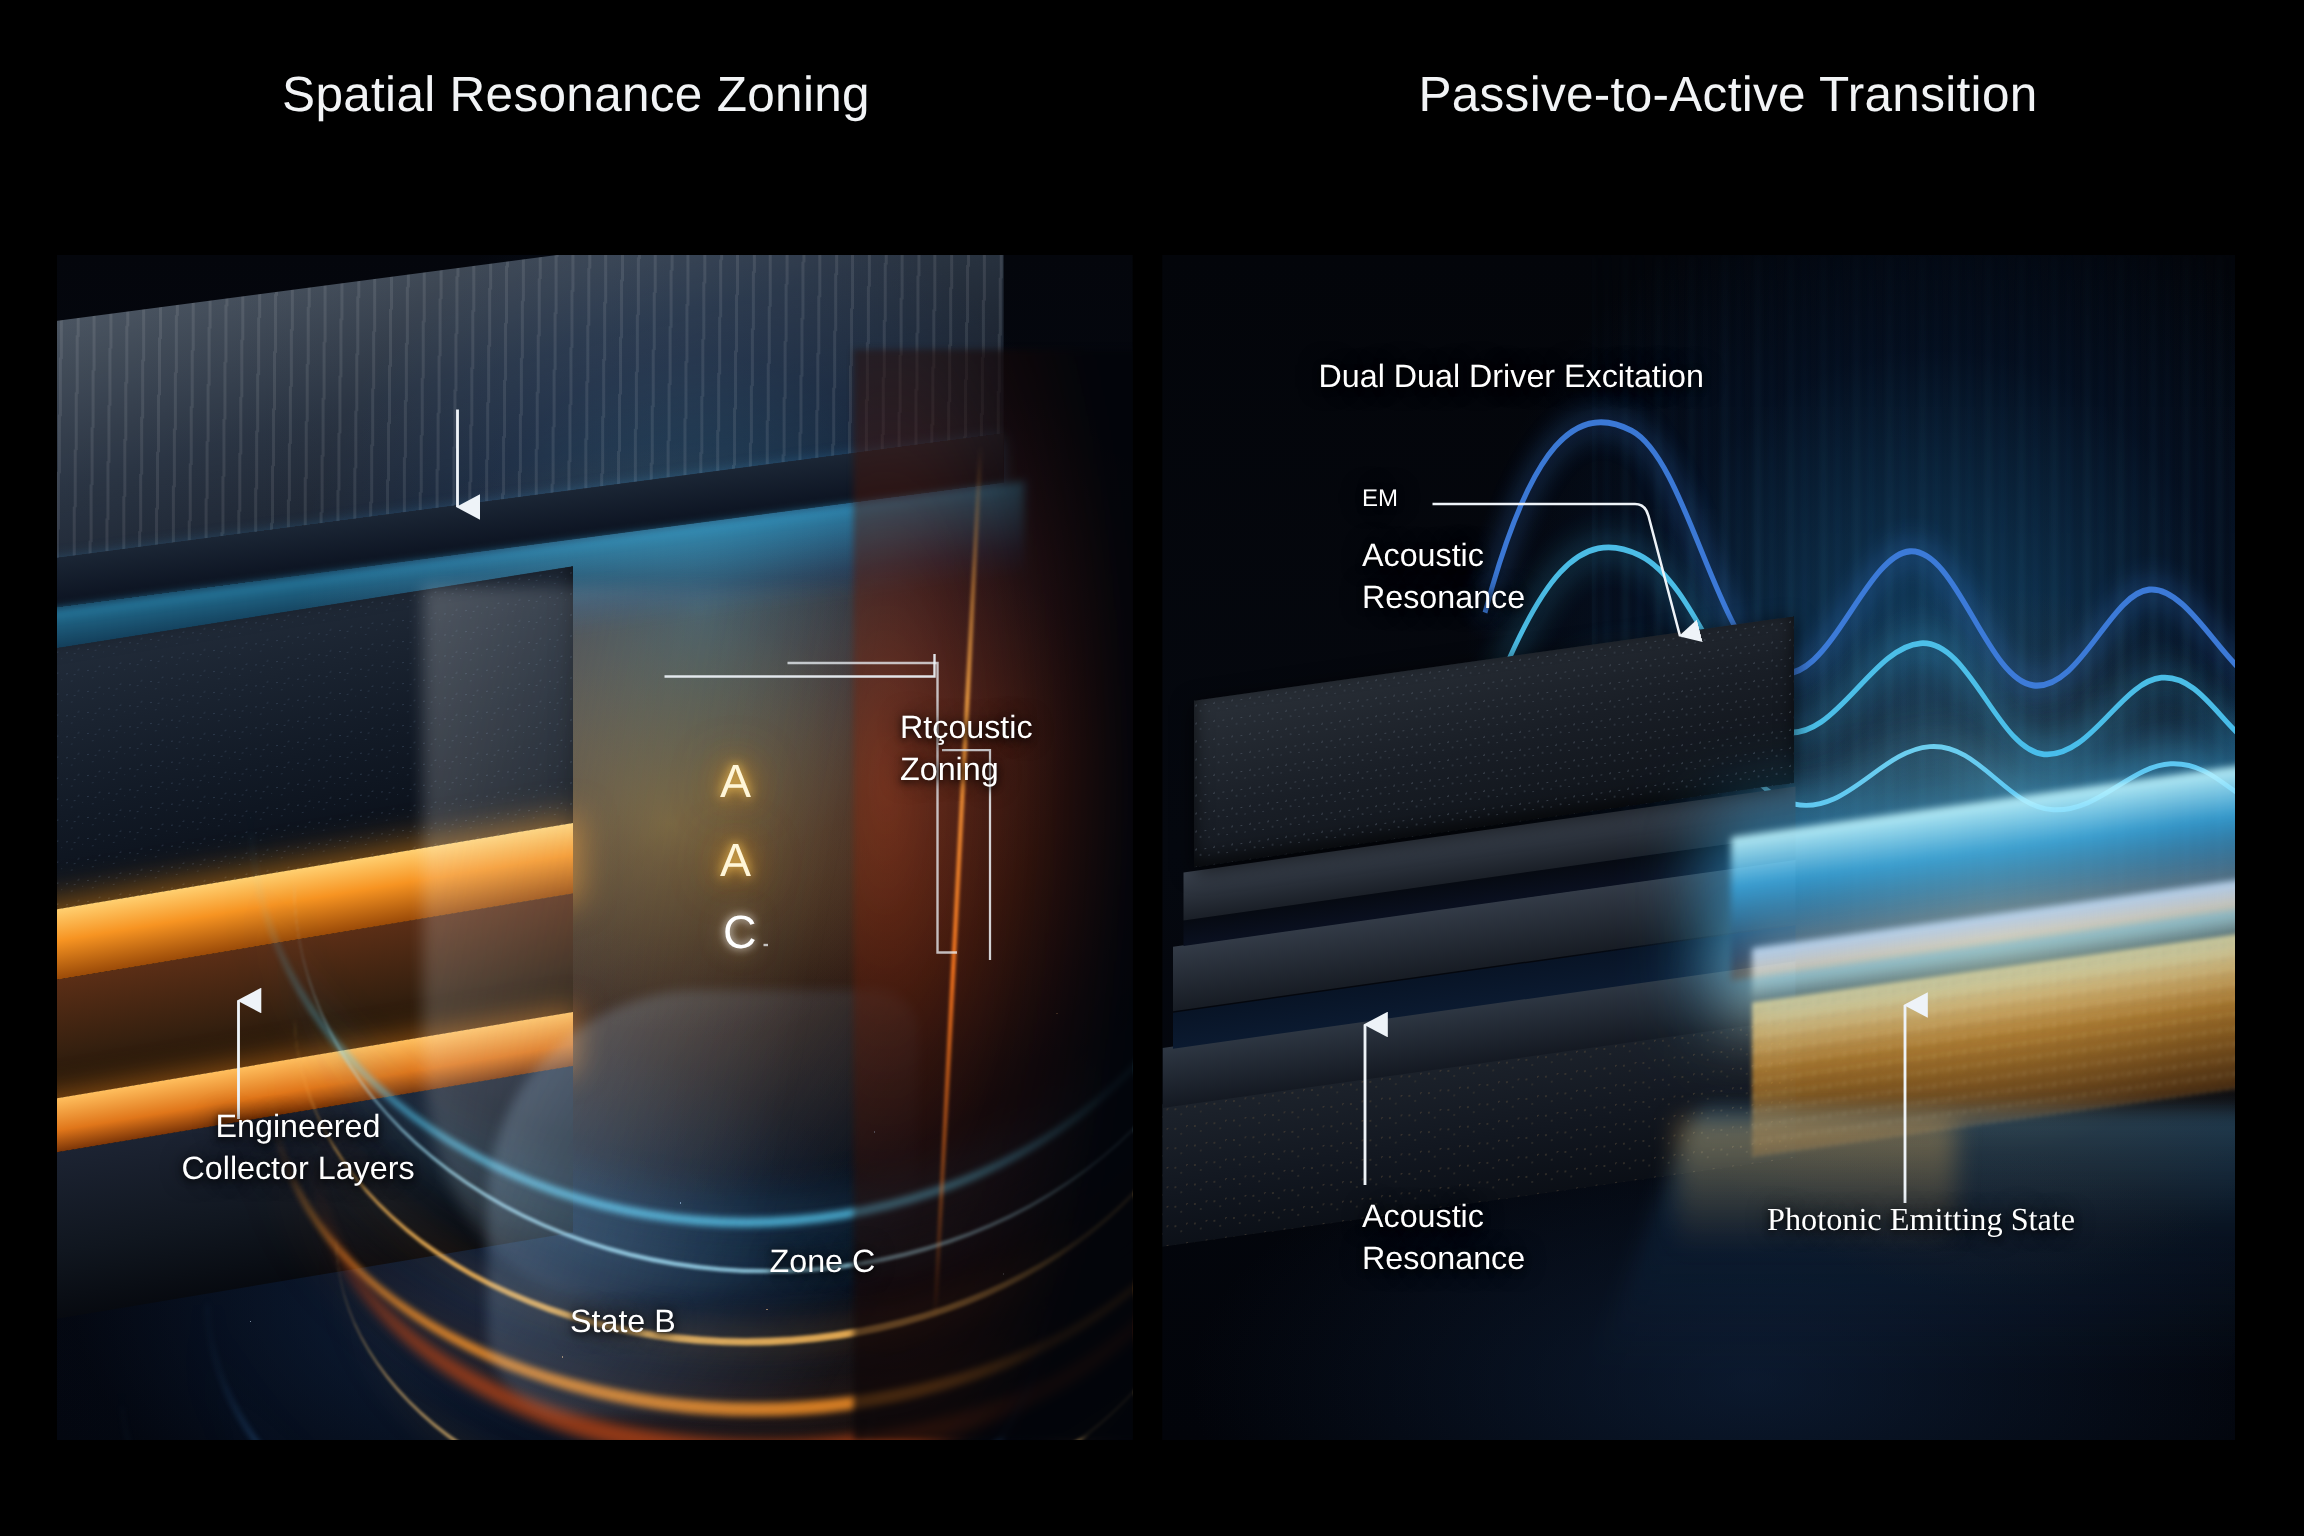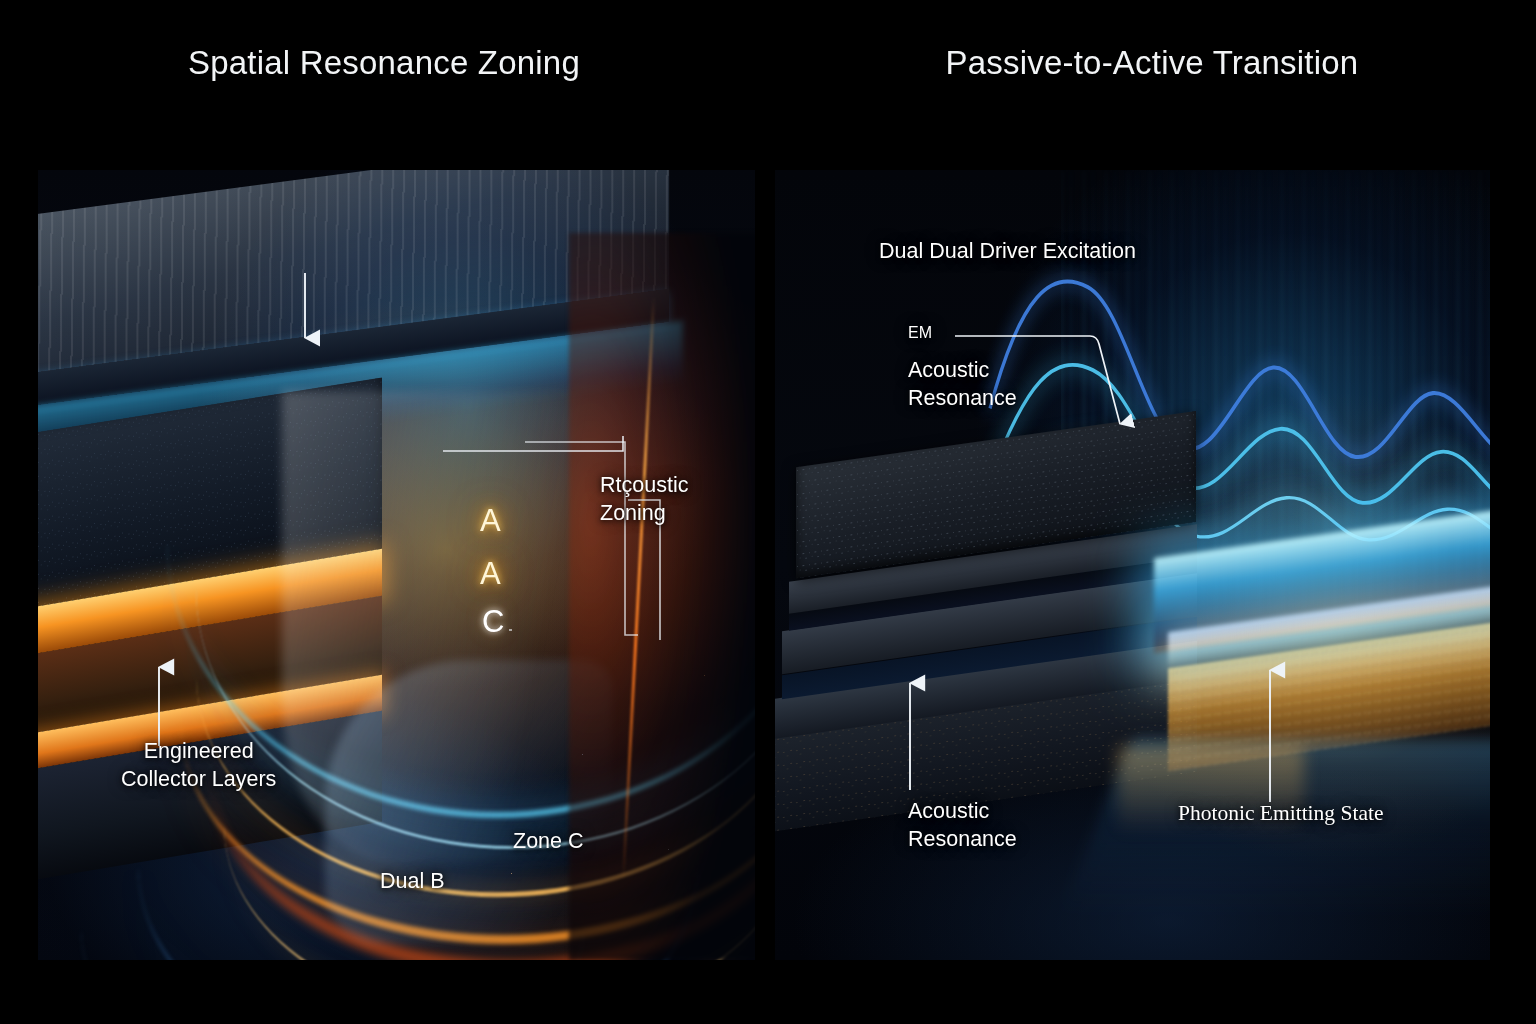--- a/index.html
+++ b/index.html
@@ -379,21 +379,21 @@
     </svg>
   </div>
 
 
   <div class="ann" style="left:600px; top:472px;">Rtçoustic
 Zoning</div>
 
   <div class="ann" style="left:121px; top:738px;text-align:center;">Engineered
 Collector Layers</div>
 
-  <div class="ann" style="left:380px; top:868px;">Dual B</div>
+  <div class="ann" style="left:380px; top:868px;">State B</div>
 
   <div class="ann" style="left:513px; top:828px;text-align:center;">Zone C</div>
 
   <div class="zone-letter amber" style="left:480px; top:503px;">A</div>
   <div class="zone-letter amber" style="left:480px; top:556px;">A</div>
   <div class="zone-letter white" style="left:482px; top:604px;">C</div>
 
   <div class="panel right">
     <div class="bg-right"></div>
     <div class="shafts"></div>

